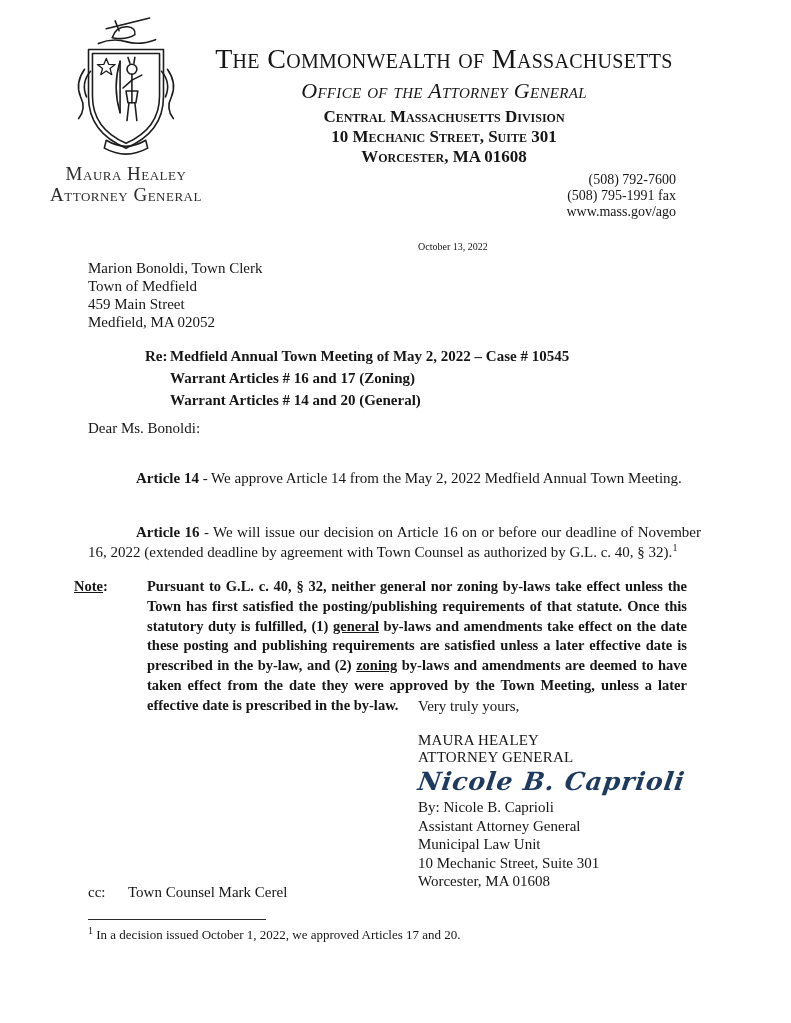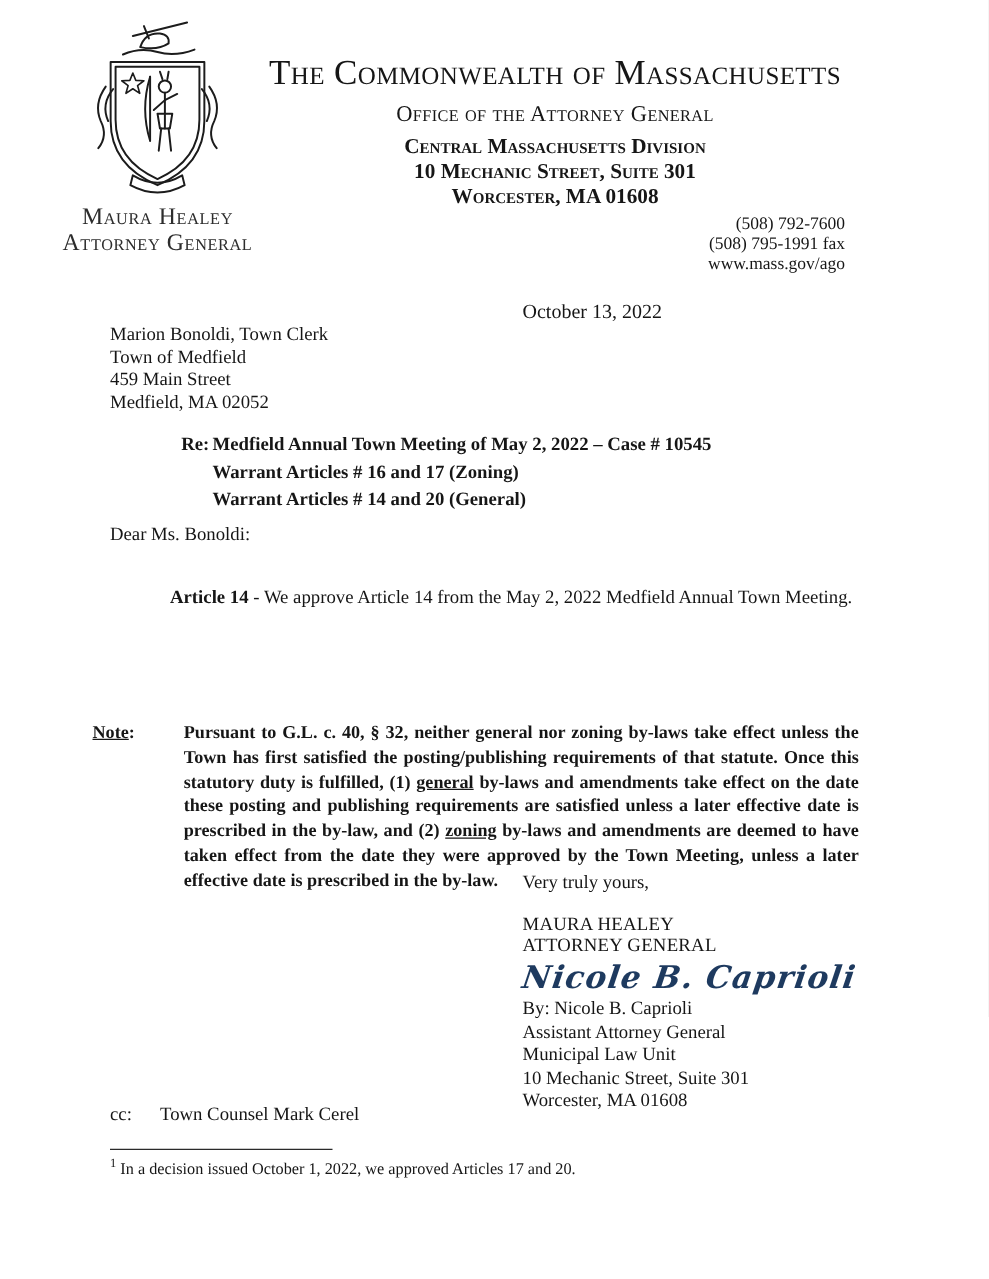--- a/index.html
+++ b/index.html
@@ -18,27 +18,27 @@
   .seal-svg { display:block; margin:0 auto; }
   .seal-svg path, .seal-svg line, .seal-svg circle, .seal-svg polygon {
     stroke:#1c1c1c; fill:none; stroke-width:1.6; stroke-linecap:round; stroke-linejoin:round;
   }
   .seal-svg polygon.star { fill:none; stroke-width:1.3; }
   .official-name  { font-variant:small-caps; font-size:19px; line-height:21px; color:#2d2d2d; letter-spacing:0.5px; margin-top:3px; }
   .official-title { font-variant:small-caps; font-size:19px; line-height:21px; color:#2d2d2d; letter-spacing:0.5px; }
 
   .header-text { position:absolute; left:186px; top:42px; width:516px; text-align:center; }
   .h-title1 { font-variant:small-caps; font-size:28px; line-height:33px; letter-spacing:0.3px; }
-  .h-title2 { font-variant:small-caps; font-size:18px; line-height:32px; letter-spacing:0.3px; }
+  .h-title2 { font-variant:small-caps; font-size:22px; line-height:32px; letter-spacing:0.3px;font-style:italic; }
   .h-sub    { font-variant:small-caps; font-weight:bold; font-size:17px; line-height:20px; }
 
   .contact { position:absolute; right:115px; top:172px; text-align:right; font-size:14px; line-height:16px; }
 
   
-  .date      { position:absolute; left:418px; top:241px; font-size:16px; }
+  .date      { position:absolute; left:418px; top:241px; font-size:10px; }
   .recipient { position:absolute; left:88px;  top:259px; font-size:15px; line-height:18px; }
 
   .re-block  { position:absolute; left:145px; top:345px; font-size:15px; font-weight:bold; line-height:22px; display:flex; }
   .re-label  { width:25px; flex:none; }
 
   .salutation{ position:absolute; left:88px; top:420px; font-size:15px; }
 
   .para { position:absolute; left:88px; width:613px; font-size:15px; line-height:20px; text-align:justify; text-indent:48px; }
   .para1 { top:453px; }
   .para2 { top:507px; }
@@ -135,20 +135,21 @@
       <div>Medfield Annual Town Meeting of May 2, 2022 – Case # 10545</div>
       <div>Warrant Articles # 16 and 17 (Zoning)</div>
       <div>Warrant Articles # 14 and 20 (General)</div>
     </div>
   </div>
 
   <div class="salutation">Dear Ms. Bonoldi:</div>
 
   <p class="para para1"><span class="lead">Article 14</span><span> - We approve Article 14 from the May 2, 2022 Medfield Annual Town Meeting.</span></p>
 
+  <p class="para para2"><span class="lead">Article 16</span><span> - We will issue our decision on Article 16 on or before our deadline of November 16, 2022 (extended deadline by agreement with Town Counsel as authorized by G.L. c. 40, § 32).</span><sup>1</sup></p>
 
   <div class="note">
     <div class="note-label"><span class="u">Note</span><span>:</span></div>
     <div class="note-text"><span>Pursuant to G.L. c. 40, § 32, neither general nor zoning by-laws take effect unless the Town has first satisfied the posting/publishing requirements of that statute. Once this statutory duty is fulfilled, (1) </span><span class="u">general</span><span> by-laws and amendments take effect on the date these posting and publishing requirements are satisfied unless a later effective date is prescribed in the by-law, and (2) </span><span class="u">zoning</span><span> by-laws and amendments are deemed to have taken effect from the date they were approved by the Town Meeting, unless a later effective date is prescribed in the by-law.</span></div>
   </div>
 
   <div class="closing-sig">
     <div class="closing">Very truly yours,</div>
     <div class="sig-name">MAURA HEALEY</div>
     <div class="sig-name">ATTORNEY GENERAL</div>

